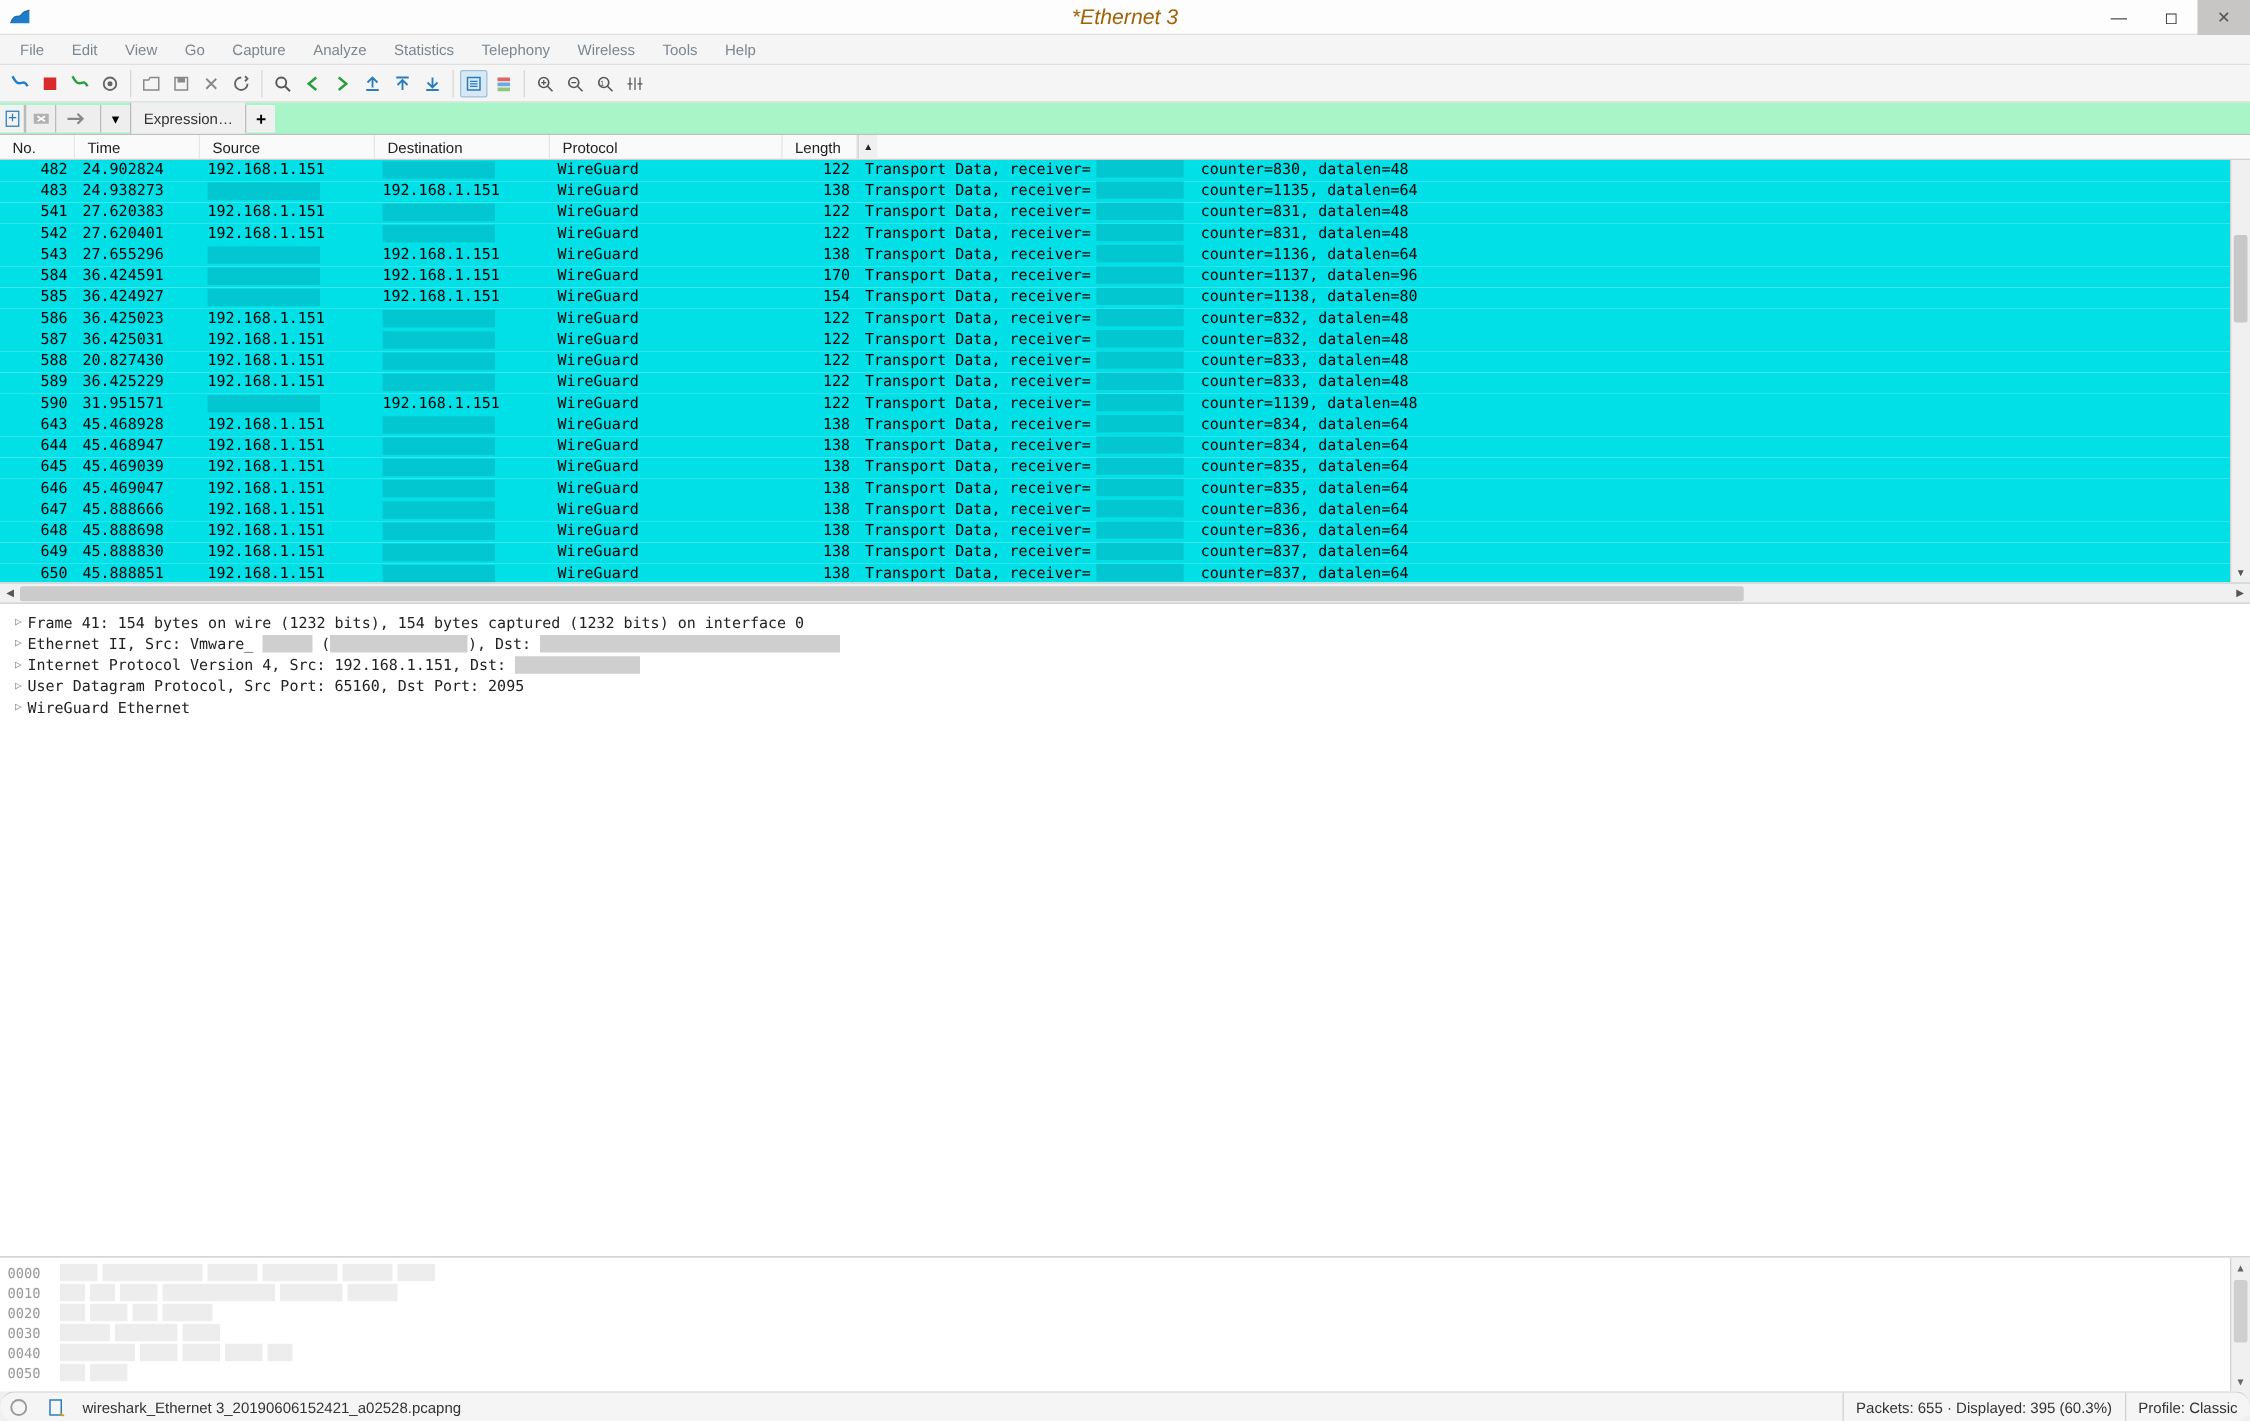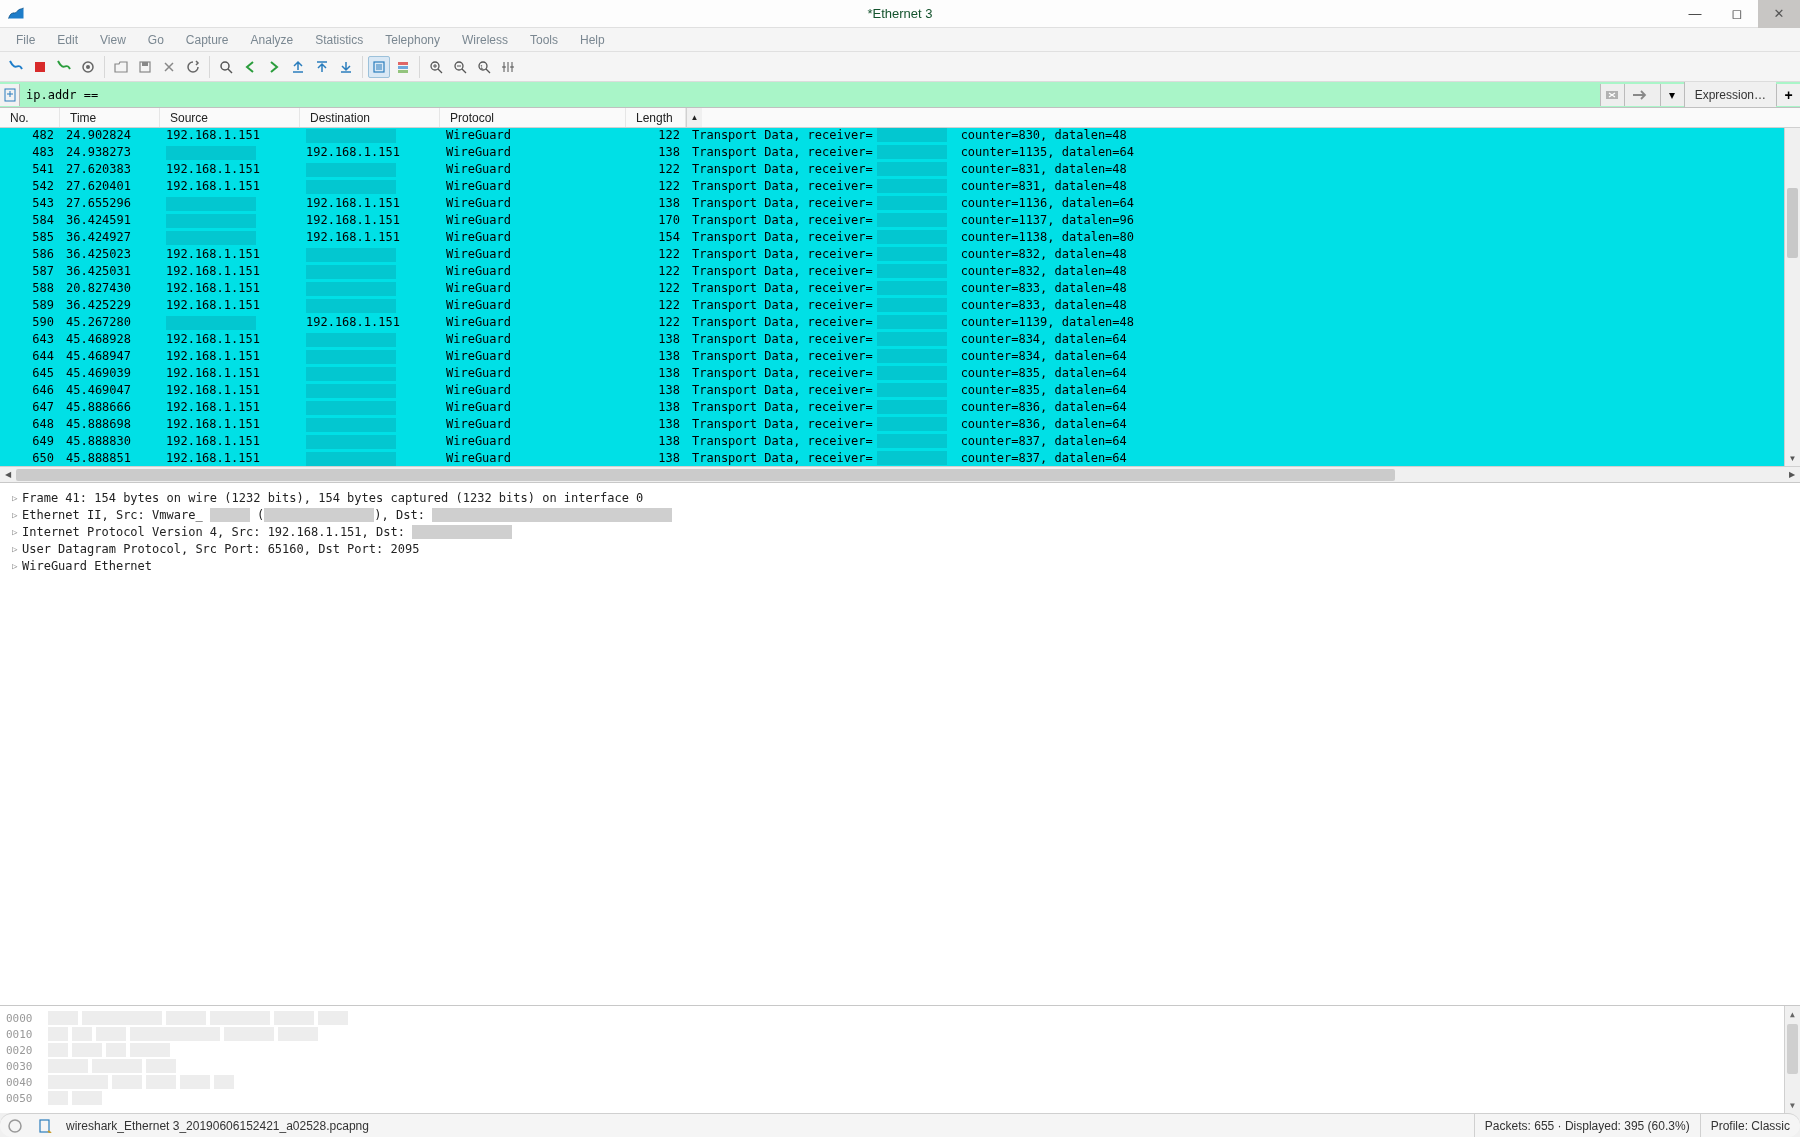--- a/index.html
+++ b/index.html
@@ -21,21 +21,21 @@
     border-bottom: 1px solid #e0e0e0;
     position: relative;
   }
   .titlebar .app-icon {
     width: 20px; height: 20px;
     margin-left: 6px;
     display:flex;align-items:center;justify-content:center;
   }
   .titlebar .title {
     position:absolute;left:50%;transform:translateX(-50%);
-    font-size:13px;color:#14532d;
+    font-size:17px;color:#a16207;font-style:italic;
   }
   .window-controls { margin-left:auto;display:flex; }
   .window-controls .btn {
     width:42px;height:28px;display:flex;align-items:center;justify-content:center;
     font-size:13px;color:#333;
   }
   .window-controls .btn.close { background:#c8c6c4;color:#555; }
   .menubar {
     height:24px;background:#f5f5f5;display:flex;align-items:center;
     padding:0 6px;gap:2px;border-bottom:1px solid #e0e0e0;
@@ -302,21 +302,20 @@
     </div>
 </div>
 
 <div class="filterbar">
   <div class="bookmark">
     <svg width="12" height="14">
         <rect x="1" y="1" width="10" height="12" fill="none" stroke="#2a7dbd" stroke-width="1"></rect>
         <path d="M6 3 L6 9 M3 6 L9 6" stroke="#2a7dbd"></path>
       </svg>
   </div>
-  <input value="ip.addr ==" style="">
   <div class="fbtn">
     <svg width="14" height="14">
         <rect x="1" y="3" width="12" height="8" fill="#888" opacity="0.6"></rect>
         <path d="M4 5 L10 9 M10 5 L4 9" stroke="#fff" stroke-width="1.3"></path>
       </svg>
   </div>
   <div class="fbtn" style="width:36px">
     <svg width="22" height="14">
         <path d="M2 7 L14 7 M10 3 L14 7 L10 11" fill="none" stroke="#888" stroke-width="1.8"></path>
       </svg>
@@ -498,21 +497,21 @@
         <div class="c col-info">
           <span class="info-wrap">
             <span class="info-pre">Transport Data, receiver=</span>
             <span class="redact" style="width:70px;margin:0 4px"></span>
             <span class="info-post" style="margin-left:10px">counter=833, datalen=48</span>
           </span>
         </div>
       </div>
       <div class="row">
         <div class="c no col-no">590</div>
-        <div class="c col-time">45.267280</div>
+        <div class="c col-time">31.951571</div>
         <div class="c col-src"><span class="redact" style="width:90px"></span></div>
         <div class="c col-dst">192.168.1.151</div>
         <div class="c col-proto">WireGuard</div>
         <div class="c len col-len">122</div>
         <div class="c col-info">
           <span class="info-wrap">
             <span class="info-pre">Transport Data, receiver=</span>
             <span class="redact" style="width:70px;margin:0 4px"></span>
             <span class="info-post" style="margin-left:10px">counter=1139, datalen=48</span>
           </span>

